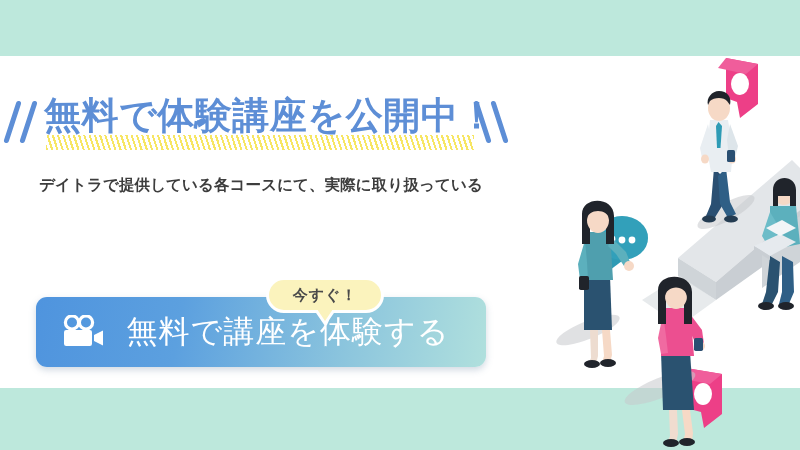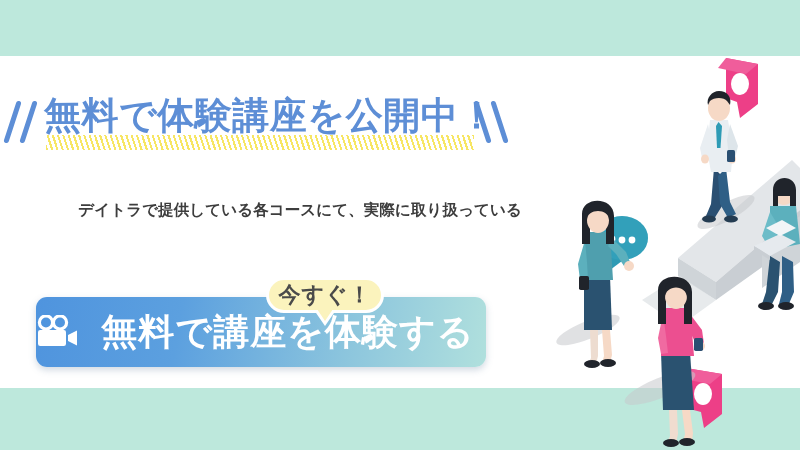--- a/index.html
+++ b/index.html
@@ -101,27 +101,26 @@
     white-space: nowrap;
     text-align: center;
   }
 
   
   .body-copy {
     position: absolute;
     left: 0;
     top: 116px;
     width: 522px;
-    text-align: right;
+    text-align: center;
     font-size: 15.5px;
     line-height: 26px;
     color: #3d3d3d;
     font-weight: bold;
     letter-spacing: 0.1px;
-    margin-top: 25px;
   }
   .body-copy span { display: block; }
 
   
   .cta-area {
     position: absolute;
     left: 36px;
     top: 221px;
     width: 450px;
     height: 92px;
@@ -143,22 +142,22 @@
     padding: 0;
   }
   .cta-inner {
     display: flex;
     align-items: center;
     gap: 22px;
     transform: translateX(-6px);
   }
   .cam-icon { width: 44px; height: 34px; display: block; }
   .cta-label {
-    font-size: 36px;
-    font-weight: bold;
+    font-size: 31px;
+    font-weight: normal;
     color: #ffffff;
     letter-spacing: 1px;
     white-space: nowrap;
     line-height: 34px;
   }
 
   
   .cta-badge {
     position: absolute;
     left: 230px;
@@ -168,21 +167,21 @@
     background: #fbf3bd;
     border: 3px solid #ffffff;
     border-radius: 18px;
     box-sizing: border-box;
     display: flex;
     align-items: center;
     justify-content: center;
     z-index: 4;
   }
   .cta-badge-label {
-    font-size: 22px;
+    font-size: 15px;
     font-weight: bold;
     color: #4a4a4a;
     letter-spacing: 1px;
     line-height: 20px;
     white-space: nowrap;
   }
   .cta-badge::after {
     content: "";
     position: absolute;
     left: 50%;

